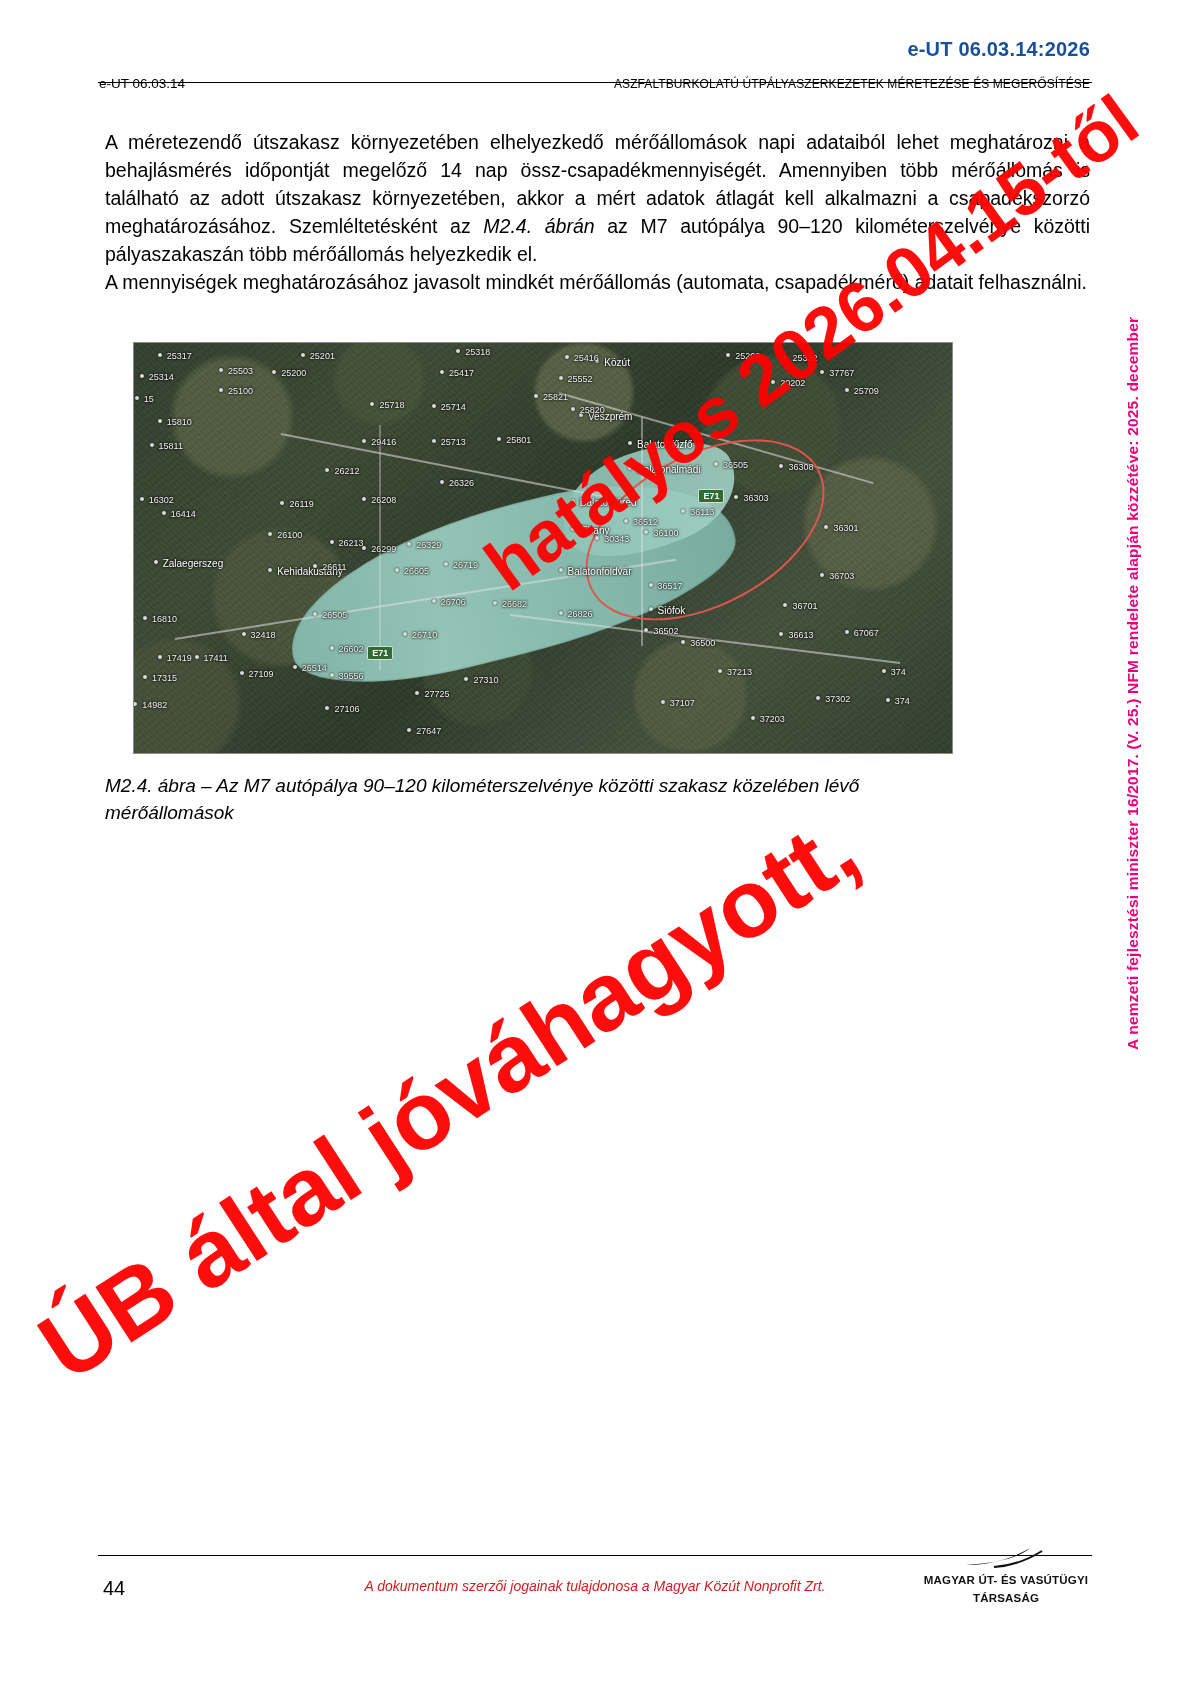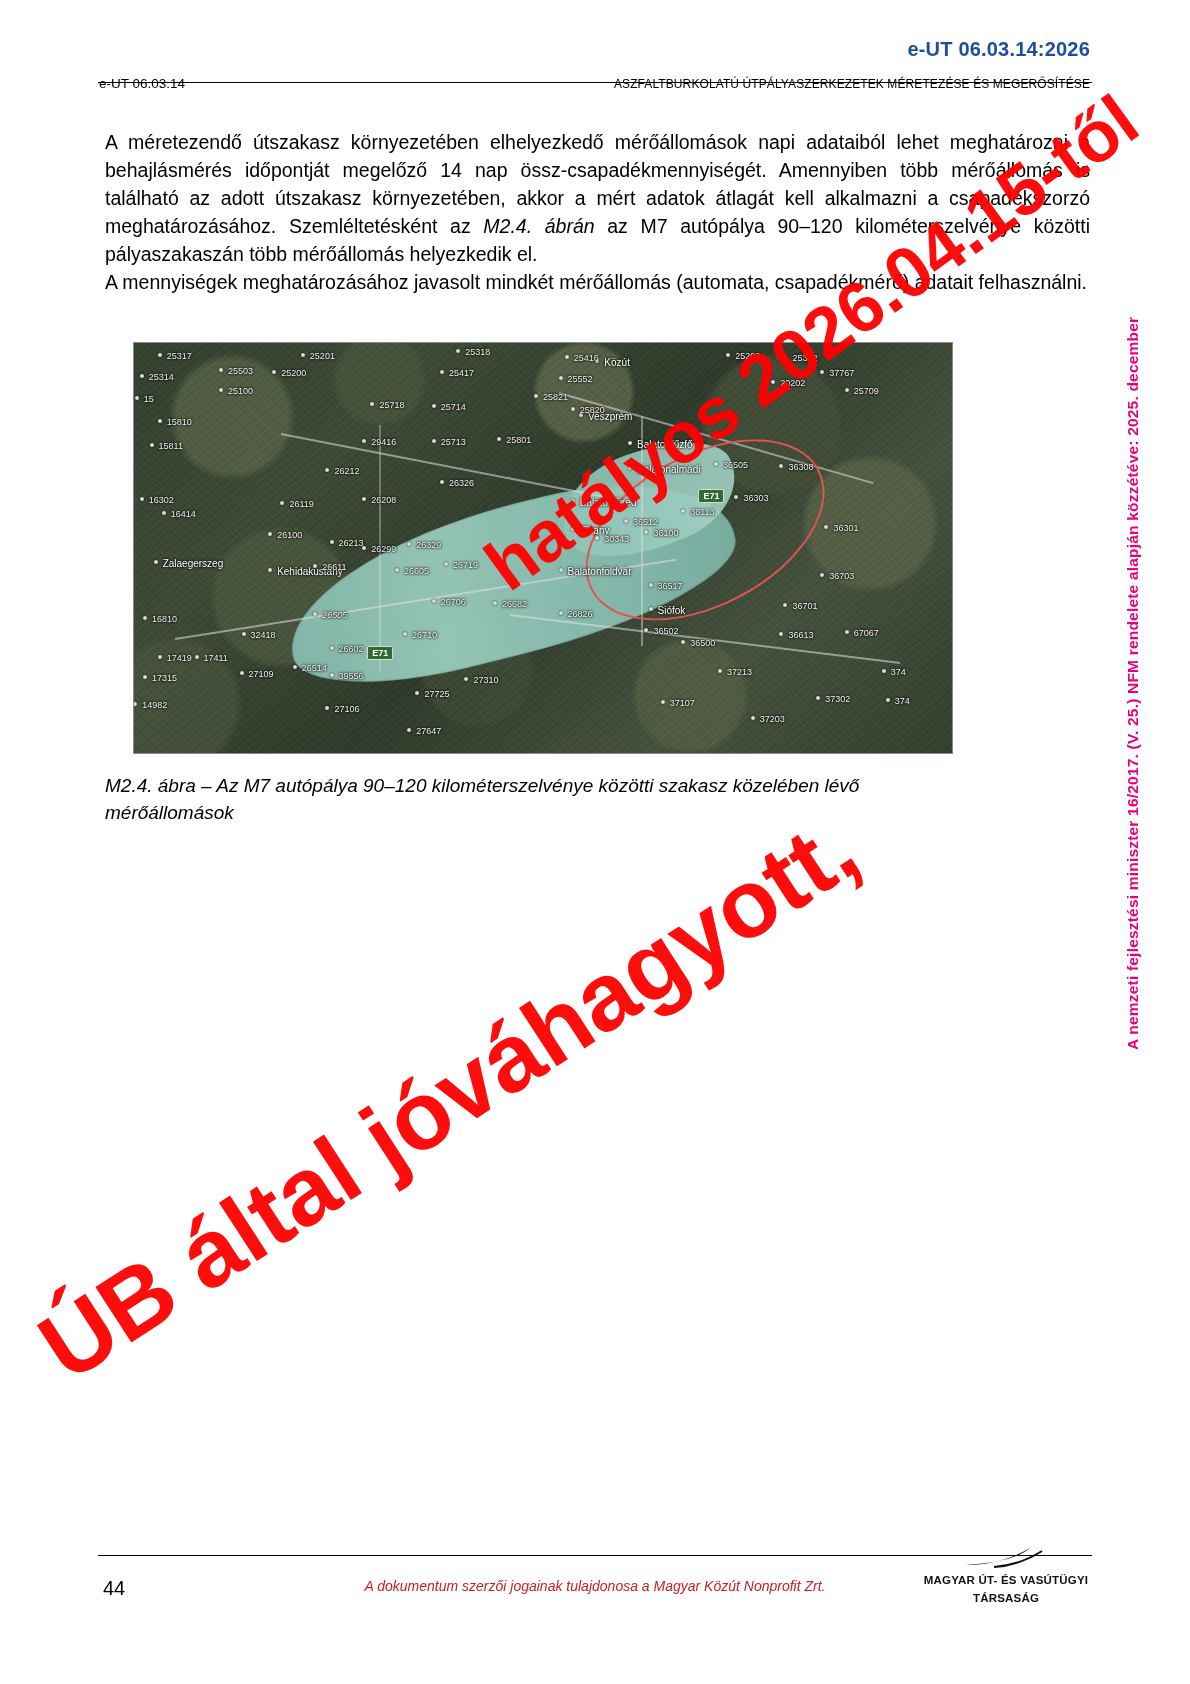--- a/index.html
+++ b/index.html
@@ -346,21 +346,21 @@
       <div class="map-label dot" style="left: 29%; top: 37%;">26208</div>
       <div class="map-label dot" style="left: 17.5%; top: 45.5%;">26100</div>
       <div class="map-label dot" style="left: 25%; top: 47.5%;">26213</div>
       <div class="map-label dot" style="left: 29%; top: 49%;">26299</div>
       <div class="map-label dot" style="left: 34.5%; top: 48%;">26329</div>
       <div class="map-label dot" style="left: 23%; top: 53.5%;">26611</div>
       <div class="map-label dot" style="left: 33%; top: 54.5%;">26605</div>
       <div class="map-label dot" style="left: 39%; top: 53%;">26719</div>
       <div class="map-label dot" style="left: 37.5%; top: 62%;">26706</div>
       <div class="map-label dot" style="left: 34%; top: 70%;">26710</div>
-      <div class="map-label dot" style="left: 23%; top: 65%; font-style: italic;">26505</div>
+      <div class="map-label dot" style="left: 23%; top: 65%;">26505</div>
       <div class="map-label dot" style="left: 25%; top: 73.5%;">26602</div>
       <div class="map-label dot" style="left: 20.5%; top: 78%;">26514</div>
       <div class="map-label dot" style="left: 14%; top: 79.5%;">27109</div>
       <div class="map-label dot" style="left: 25%; top: 80%;">39556</div>
       <div class="map-label dot" style="left: 24.5%; top: 88%;">27106</div>
       <div class="map-label dot" style="left: 35.5%; top: 84.5%;">27725</div>
       <div class="map-label dot" style="left: 41.5%; top: 81%;">27310</div>
       <div class="map-label dot" style="left: 34.5%; top: 93.5%;">27647</div>
       <div class="map-label dot" style="left: 45%; top: 62.5%;">26682</div>
       <div class="map-label dot" style="left: 53%; top: 58%; margin-top: 28px;">26826</div>

